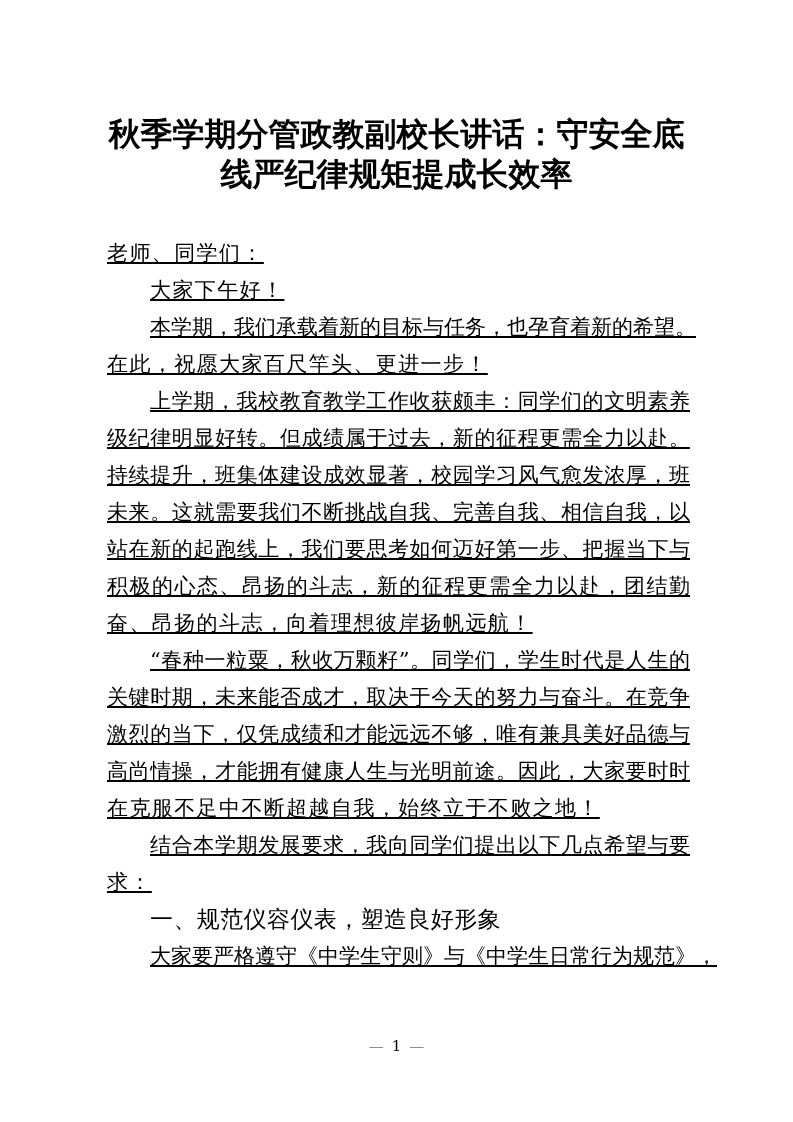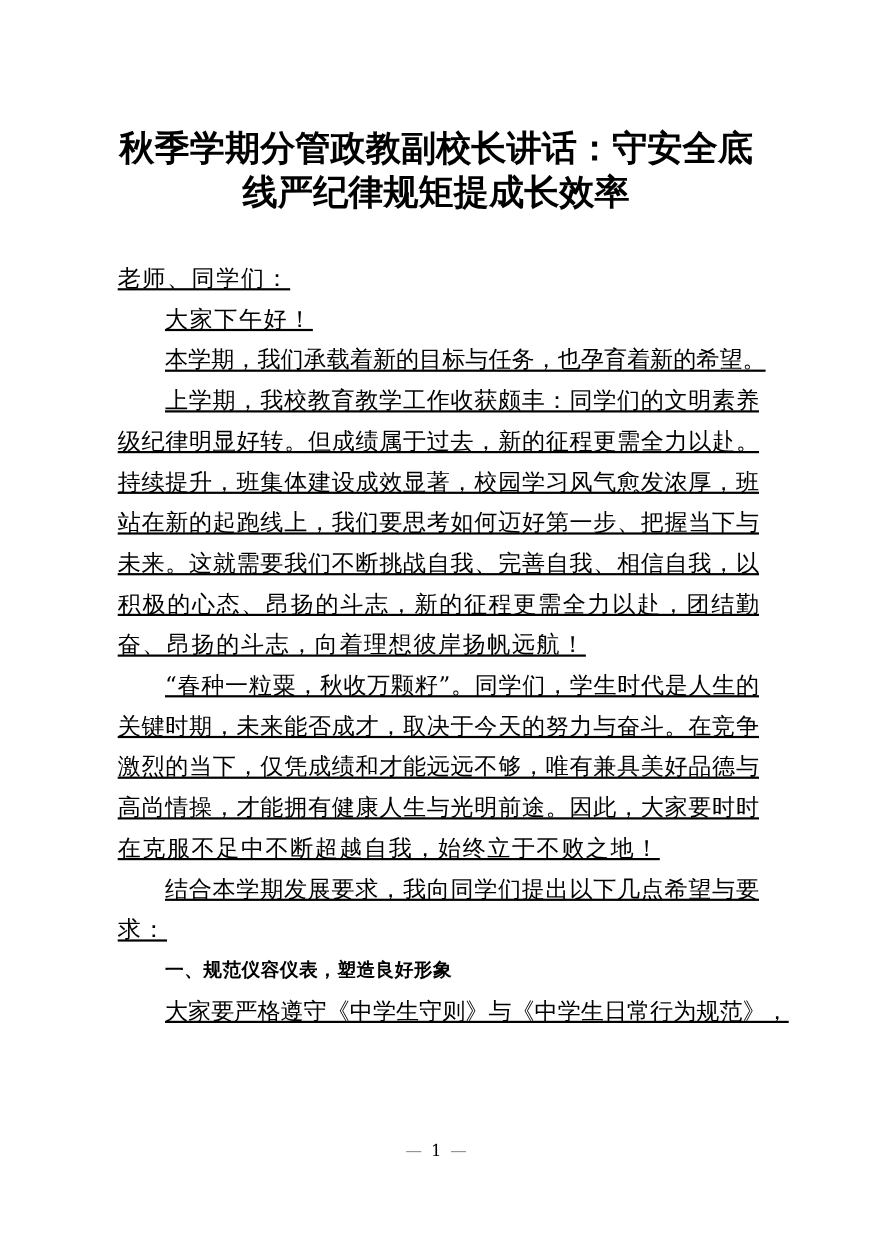--- a/index.html
+++ b/index.html
@@ -61,22 +61,22 @@
       text-align: justify;
       text-align-last: justify;
       letter-spacing: 0;
     }
     .line.indent { padding-left: 43px; }
     .heading {
       display: block;
       height: 37px;
       padding-left: 43px;
       font-family: "DejaVu Sans", "Liberation Sans", sans-serif;
-      font-weight: bold;
-      font-size: 17px;
+      font-weight: normal;
+      font-size: 23px;
       letter-spacing: 0.4px;
       white-space: nowrap;
     }
     .page-number {
       position: absolute;
       left: 0;
       top: 1036px;
       width: 793px;
       text-align: center;
       font-family: "DejaVu Serif", "Liberation Serif", serif;
@@ -102,28 +102,29 @@
     <div class="para">
       <span class="line">老师、同学们：</span>
     </div>
 
     <div class="para">
       <span class="line indent">大家下午好！</span>
     </div>
 
     <div class="para">
       <span class="line indent full">本学期，我们承载着新的目标与任务，也孕育着新的希望。</span>
+      <span class="line">在此，祝愿大家百尺竿头、更进一步！</span>
     </div>
 
     <div class="para">
       <span class="line indent full">上学期，我校教育教学工作收获颇丰：同学们的文明素养</span>
       <span class="line full">级纪律明显好转。但成绩属于过去，新的征程更需全力以赴。</span>
       <span class="line full">持续提升，班集体建设成效显著，校园学习风气愈发浓厚，班</span>
+      <span class="line full">未来。这就需要我们不断挑战自我、完善自我、相信自我，以</span>
       <span class="line full">站在新的起跑线上，我们要思考如何迈好第一步、把握当下与</span>
-      <span class="line full">未来。这就需要我们不断挑战自我、完善自我、相信自我，以</span>
       <span class="line full">积极的心态、昂扬的斗志，新的征程更需全力以赴，团结勤</span>
       <span class="line">奋、昂扬的斗志，向着理想彼岸扬帆远航！</span>
     </div>
 
     <div class="para">
       <span class="line indent full">“春种一粒粟，秋收万颗籽”。同学们，学生时代是人生的</span>
       <span class="line full">关键时期，未来能否成才，取决于今天的努力与奋斗。在竞争</span>
       <span class="line full">激烈的当下，仅凭成绩和才能远远不够，唯有兼具美好品德与</span>
       <span class="line full">高尚情操，才能拥有健康人生与光明前途。因此，大家要时时</span>
       <span class="line">在克服不足中不断超越自我，始终立于不败之地！</span>

